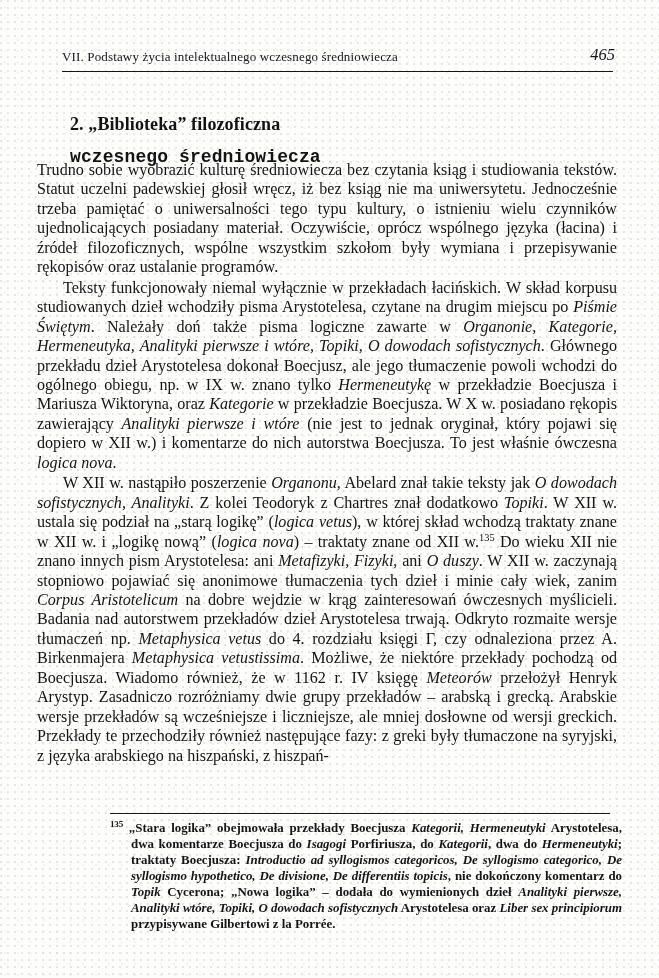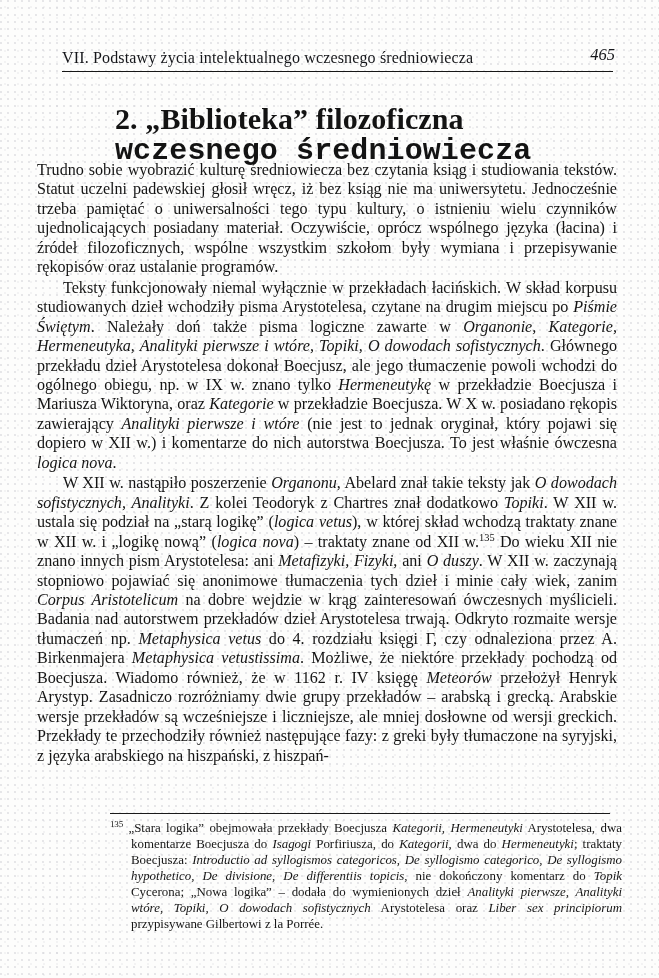--- a/index.html
+++ b/index.html
@@ -31,21 +31,21 @@
     position: absolute;
     left: 62px;
     right: 44px;
     top: 49px;
     height: 20px;
     display: flex;
     align-items: baseline;
     justify-content: space-between;
   }
   .rh-title {
-    font-size: 16px;
+    font-size: 13px;
     letter-spacing: 0.15px;
     color: #15161a;
     white-space: nowrap;
   }
   .rh-folio {
     font-size: 16.5px;
     color: #15161a;
     position: absolute;
     right: 0;
     top: -4px;
@@ -57,27 +57,26 @@
     width: 551px;
     top: 71px;
     height: 0;
     border-top: 1.6px solid #161616;
   }
 
   
   .sec-title {
     position: absolute;
     left: 70px;
-    top: 82px;
+    top: 96px;
     width: 520px;
-    font-size: 30px;
+    font-size: 18px;
     line-height: 33px;
     color: #131313;
     letter-spacing: 0.1px;
-    margin-left: 45px;
   }
   .sec-title .l2 { display: block; font-family: Liberation Mono, monospace; }
 
   
   .body {
     position: absolute;
     left: 37px;
     top: 160px;
     width: 580px;
     font-size: 16.1px;
@@ -112,20 +111,21 @@
   }
   .fn {
     position: absolute;
     left: 110px;
     top: 820px;
     width: 512px;
     font-size: 12.9px;
     line-height: 16.0px;
     text-align: justify;
     color: #151515;
+    font-weight: bold;
   }
   .fn p {
     margin: 0;
     padding-left: 21px;
     text-indent: -21px;
   }
   .fn sup {
     font-size: 9.1px;
     vertical-align: super;
     line-height: 0;

